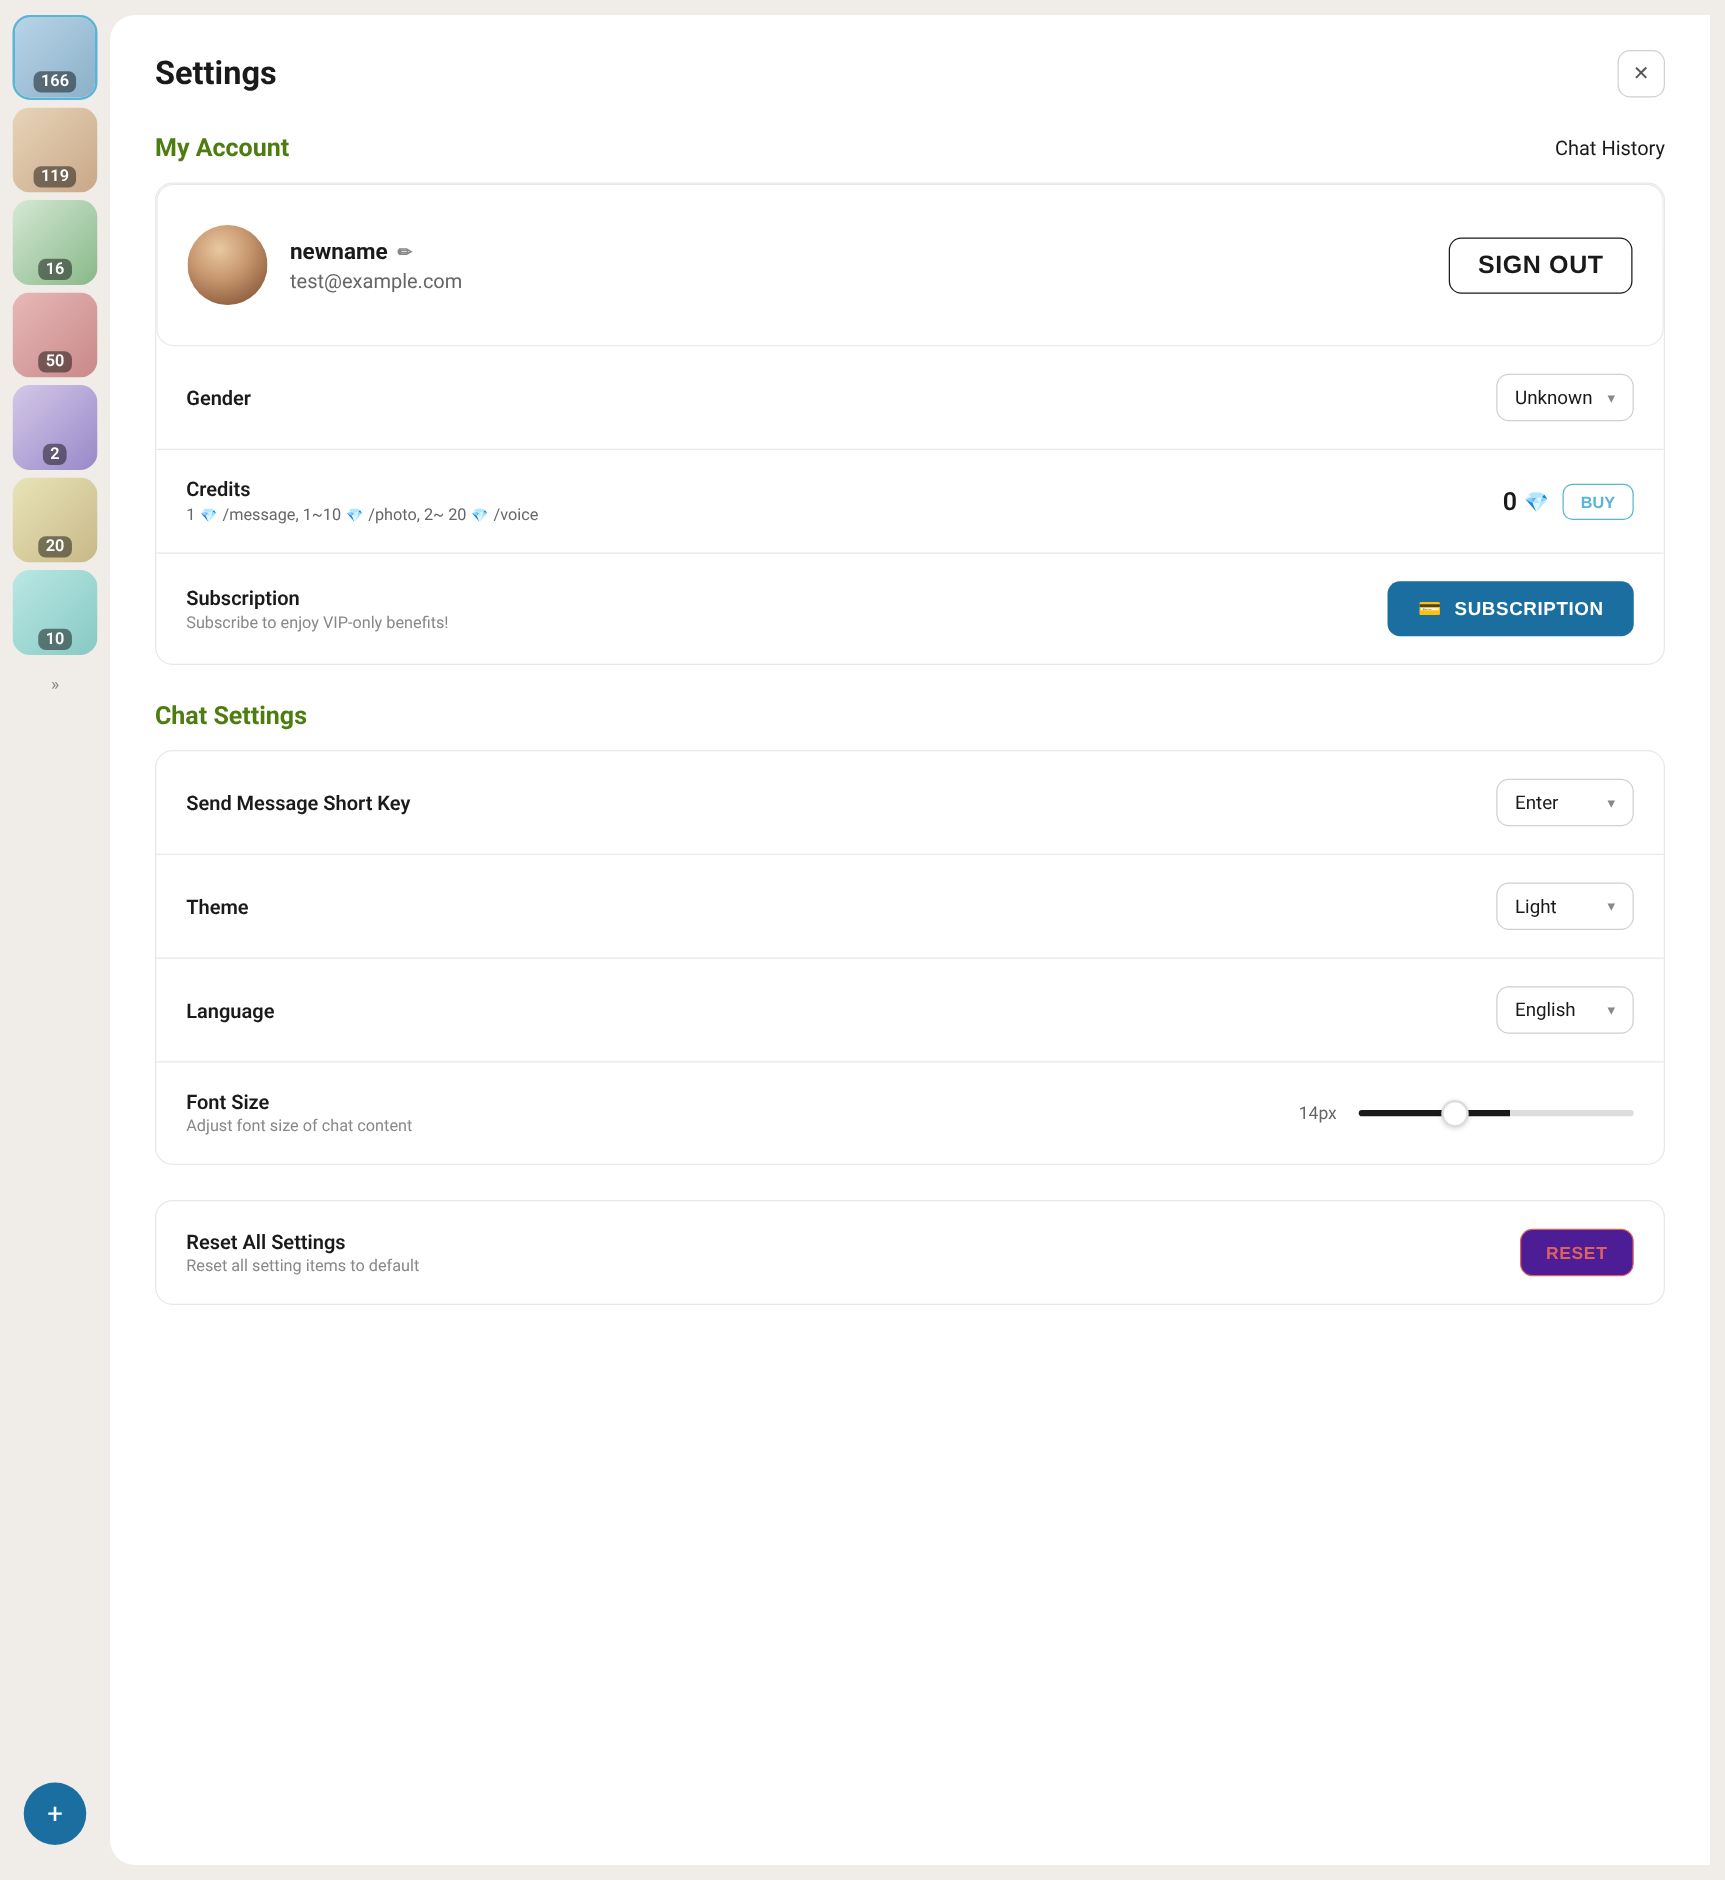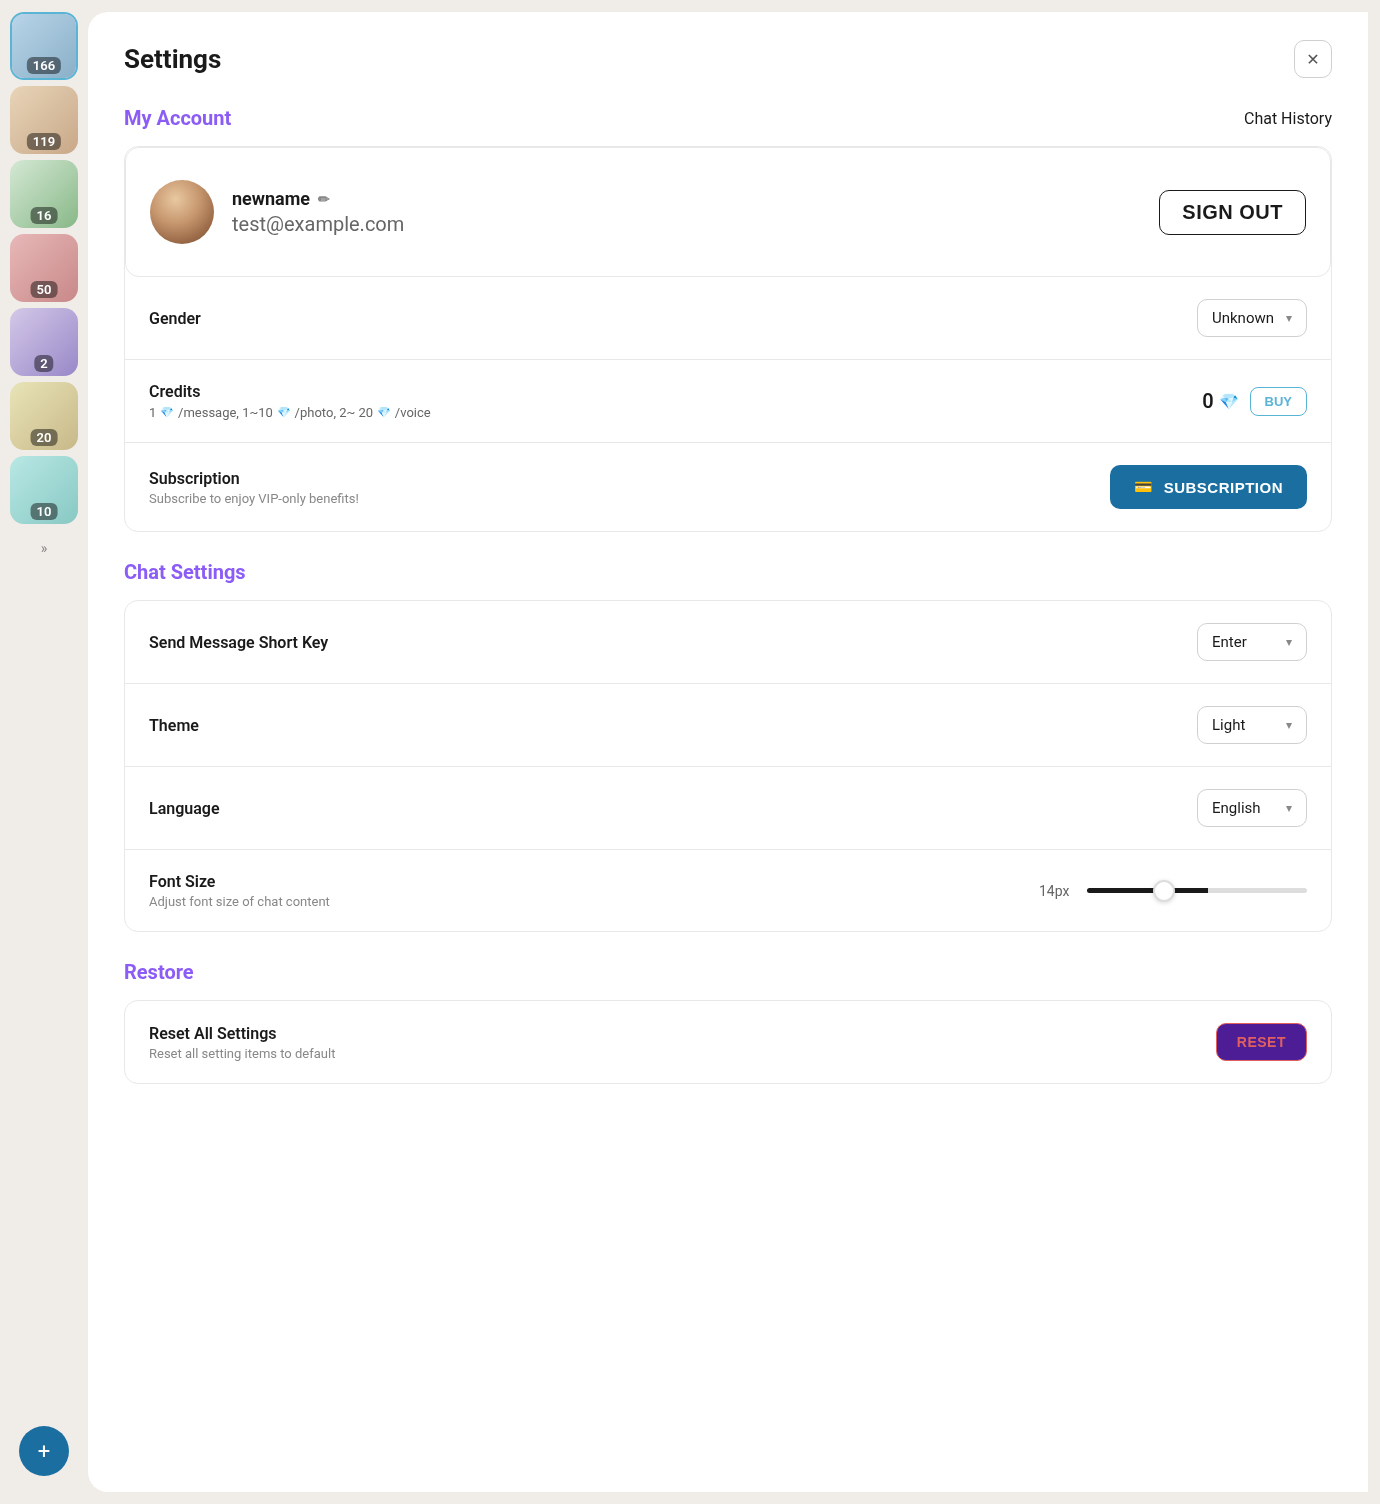--- a/index.html
+++ b/index.html
@@ -126,21 +126,21 @@
     
     .section-header {
       display: flex;
       justify-content: space-between;
       align-items: center;
       margin-bottom: 16px;
     }
     .section-title {
       font-size: 20px;
       font-weight: 700;
-      color: #8b5cf6;
+      color: #4d7c0f;
     }
     .chat-history-link {
       font-size: 16px;
       color: #1a1a1a;
       cursor: pointer;
       text-decoration: none;
     }
 
     
     .account-card {
@@ -172,21 +172,21 @@
       display: flex;
       align-items: center;
       gap: 8px;
     }
     .edit-icon {
       font-size: 14px;
       color: #888;
       cursor: pointer;
     }
     .account-email {
-      font-size: 20px;
+      font-size: 16px;
       color: #666;
       margin-top: 3px;
     }
     .sign-out-btn {
       border: 1.5px solid #1a1a1a;
       border-radius: 10px;
       background: #fff;
       padding: 10px 22px;
       font-size: 20px;
       font-weight: 600;
@@ -546,23 +546,20 @@
         <div class="settings-row-right font-size-control">
           <span class="font-size-label">14px</span>
           <input type="range" class="font-slider" min="10" max="22" value="14" style="">
         </div>
       </div>
 
     </div>
   </div>
 
   <div class="section-gap">
-    <div class="section-header">
-      <span class="section-title">Restore</span>
-    </div>
 
     <div class="settings-section">
 
       <div class="settings-row">
         <div class="settings-row-left">
           <span class="settings-row-label">Reset All Settings</span>
           <div class="settings-row-sublabel">Reset all setting items to default</div>
         </div>
         <div class="settings-row-right">
           <button class="reset-btn">RESET</button>

